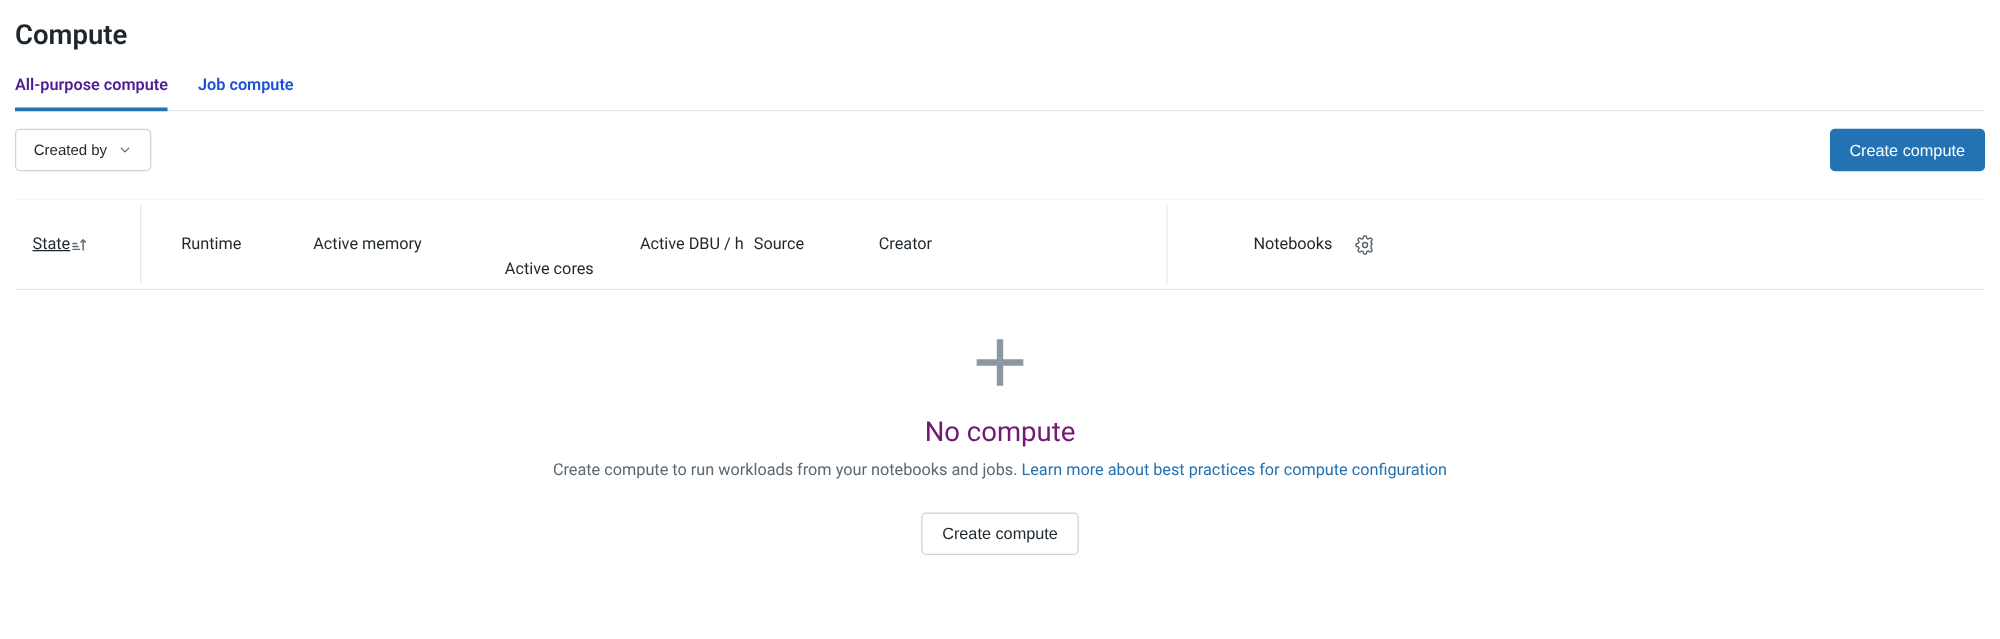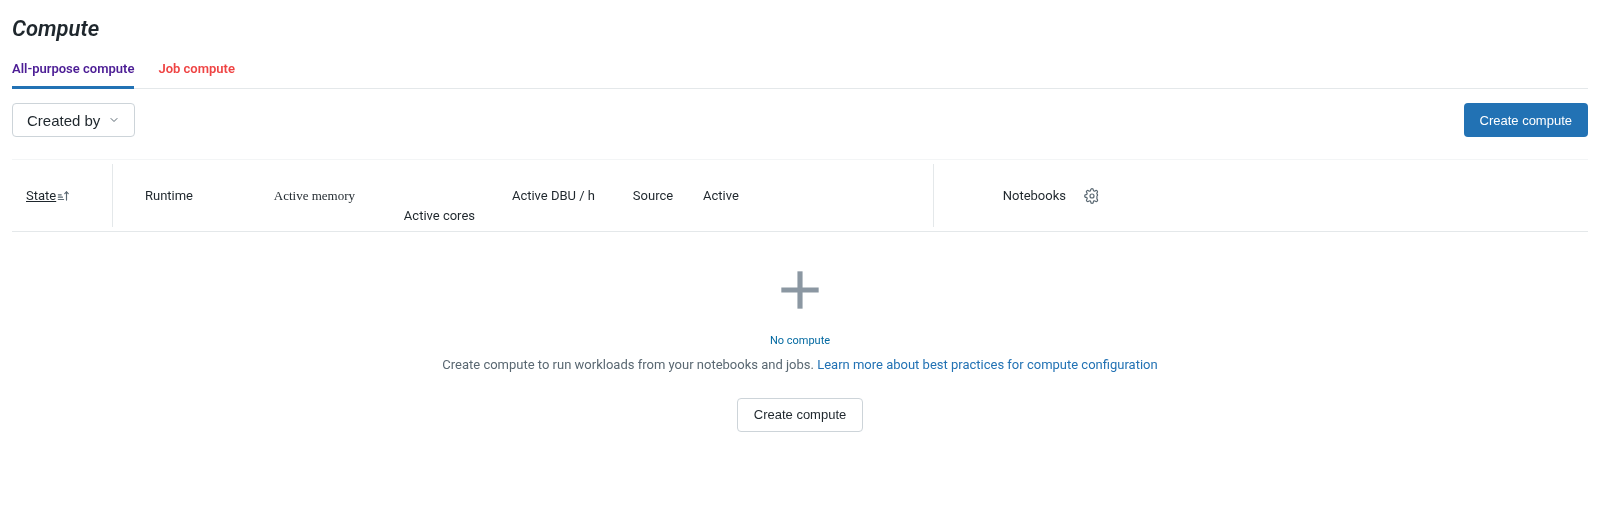--- a/index.html
+++ b/index.html
@@ -10,33 +10,32 @@
       font-size: 13px;
     }
     .page {
       padding: 12px 12px 0 12px;
     }
     .page-title {
       font-size: 22px;
       font-weight: 600;
       margin: 4px 0 20px 0;
       color: #1f272d;
-      font-style: italic;
     }
     .tabs {
       display: flex;
       gap: 24px;
       border-bottom: 1px solid #e4e8ea;
       margin-bottom: 14px;
     }
     .tab {
       padding: 0 0 10px 0;
       font-size: 13px;
       font-weight: 600;
-      color: #ef4444;
+      color: #1d4ed8;
       cursor: pointer;
       border-bottom: 3px solid transparent;
       margin-bottom: -1px;
     }
     .tab.active {
       color: #4c1d95;
       border-bottom-color: #2272b4;
     }
     .toolbar {
       display: flex;
@@ -65,21 +64,21 @@
     .search-wrap input::placeholder { color: #8a969f; }
     .filter-btn {
       display: inline-flex;
       align-items: center;
       gap: 8px;
       height: 34px;
       padding: 0 14px;
       border: 1px solid #cdd4d9;
       border-radius: 4px;
       background: #fff;
-      font-size: 15px;
+      font-size: 12px;
       color: #1f272d;
       cursor: pointer;
     }
     .toolbar-spacer { flex: 1; }
     .primary-btn {
       display: inline-flex;
       align-items: center;
       height: 34px;
       padding: 0 16px;
       border: none;
@@ -99,44 +98,44 @@
       position: relative;
     }
     .col {
       font-size: 13px;
       color: #1f272d;
       font-weight: 400;
     }
     .col-state { width: 76px; display:flex; align-items:center; gap:0;text-decoration:underline;}
     .col-name  { flex: 1; min-width: 100px; }
     .col-runtime { width: 110px; text-align: center; padding-right: 18px;}
-    .col-mem   { width: 140px; text-align: right; padding-right: 18px; font-family: Liberation Serif, serif;}
+    .col-mem   { width: 140px; text-align: center; padding-right: 18px;}
     .col-cores { width: 120px; text-align: right; padding-right: 18px; margin-top: 40px;}
     .col-dbu   { width: 110px; text-align: right; padding-right: 8px;}
-    .col-src   { width: 100px; text-align: center; }
+    .col-src   { width: 100px; }
     .col-creator{ width: 220px; }
     .col-nb    { width: 140px; text-align: right; padding-right: 18px;}
     .col-gear  { width: 28px; text-align: right; }
     .vdiv {
       width: 1px;
       align-self: stretch;
       background: #e4e8ea;
       margin: -4px 10px;
     }
     .empty {
       text-align: center;
       padding: 30px 0 40px 0;
     }
     .empty-plus {
       display: inline-flex;
       margin-bottom: 16px;
     }
     .empty-title {
-      font-size: 11px;
-      color: #0369a1;
+      font-size: 22px;
+      color: #701a75;
       margin-bottom: 8px;
     }
     .empty-desc {
       font-size: 13px;
       color: #5a6872;
       line-height: 1.6;
     }
     .empty-desc a {
       color: #2272b4;
       text-decoration: none;
@@ -193,21 +192,21 @@
             <line x1="18" y1="5" x2="18" y2="19"></line>
           </svg>
       </span>
     </div>
     <div class="vdiv"></div>
     <div class="col col-runtime">Runtime</div>
     <div class="col col-mem">Active memory</div>
     <div class="col col-cores">Active cores</div>
     <div class="col col-dbu">Active DBU / h</div>
     <div class="col col-src">Source</div>
-    <div class="col col-creator">Active</div>
+    <div class="col col-creator">Creator</div>
     <div class="vdiv"></div>
     <div class="col col-nb">Notebooks</div>
     <div class="col col-gear">
       <span>
         <svg width="16" height="16" viewBox="0 0 24 24" fill="none" stroke="#5a6872" stroke-width="1.8" stroke-linecap="round" stroke-linejoin="round">
             <circle cx="12" cy="12" r="3"></circle>
             <path d="M19.4 15a1.65 1.65 0 0 0 .33 1.82l.06.06a2 2 0 1 1-2.83 2.83l-.06-.06a1.65 1.65 0 0 0-1.82-.33 1.65 1.65 0 0 0-1 1.51V21a2 2 0 1 1-4 0v-.09A1.65 1.65 0 0 0 9 19.4a1.65 1.65 0 0 0-1.82.33l-.06.06a2 2 0 1 1-2.83-2.83l.06-.06a1.65 1.65 0 0 0 .33-1.82 1.65 1.65 0 0 0-1.51-1H3a2 2 0 1 1 0-4h.09A1.65 1.65 0 0 0 4.6 9a1.65 1.65 0 0 0-.33-1.82l-.06-.06a2 2 0 1 1 2.83-2.83l.06.06a1.65 1.65 0 0 0 1.82.33H9a1.65 1.65 0 0 0 1-1.51V3a2 2 0 1 1 4 0v.09a1.65 1.65 0 0 0 1 1.51 1.65 1.65 0 0 0 1.82-.33l.06-.06a2 2 0 1 1 2.83 2.83l-.06.06a1.65 1.65 0 0 0-.33 1.82V9c.66.26 1.09.9 1.09 1.61S20.06 11.74 19.4 12z"></path>
           </svg>
       </span>
     </div>

